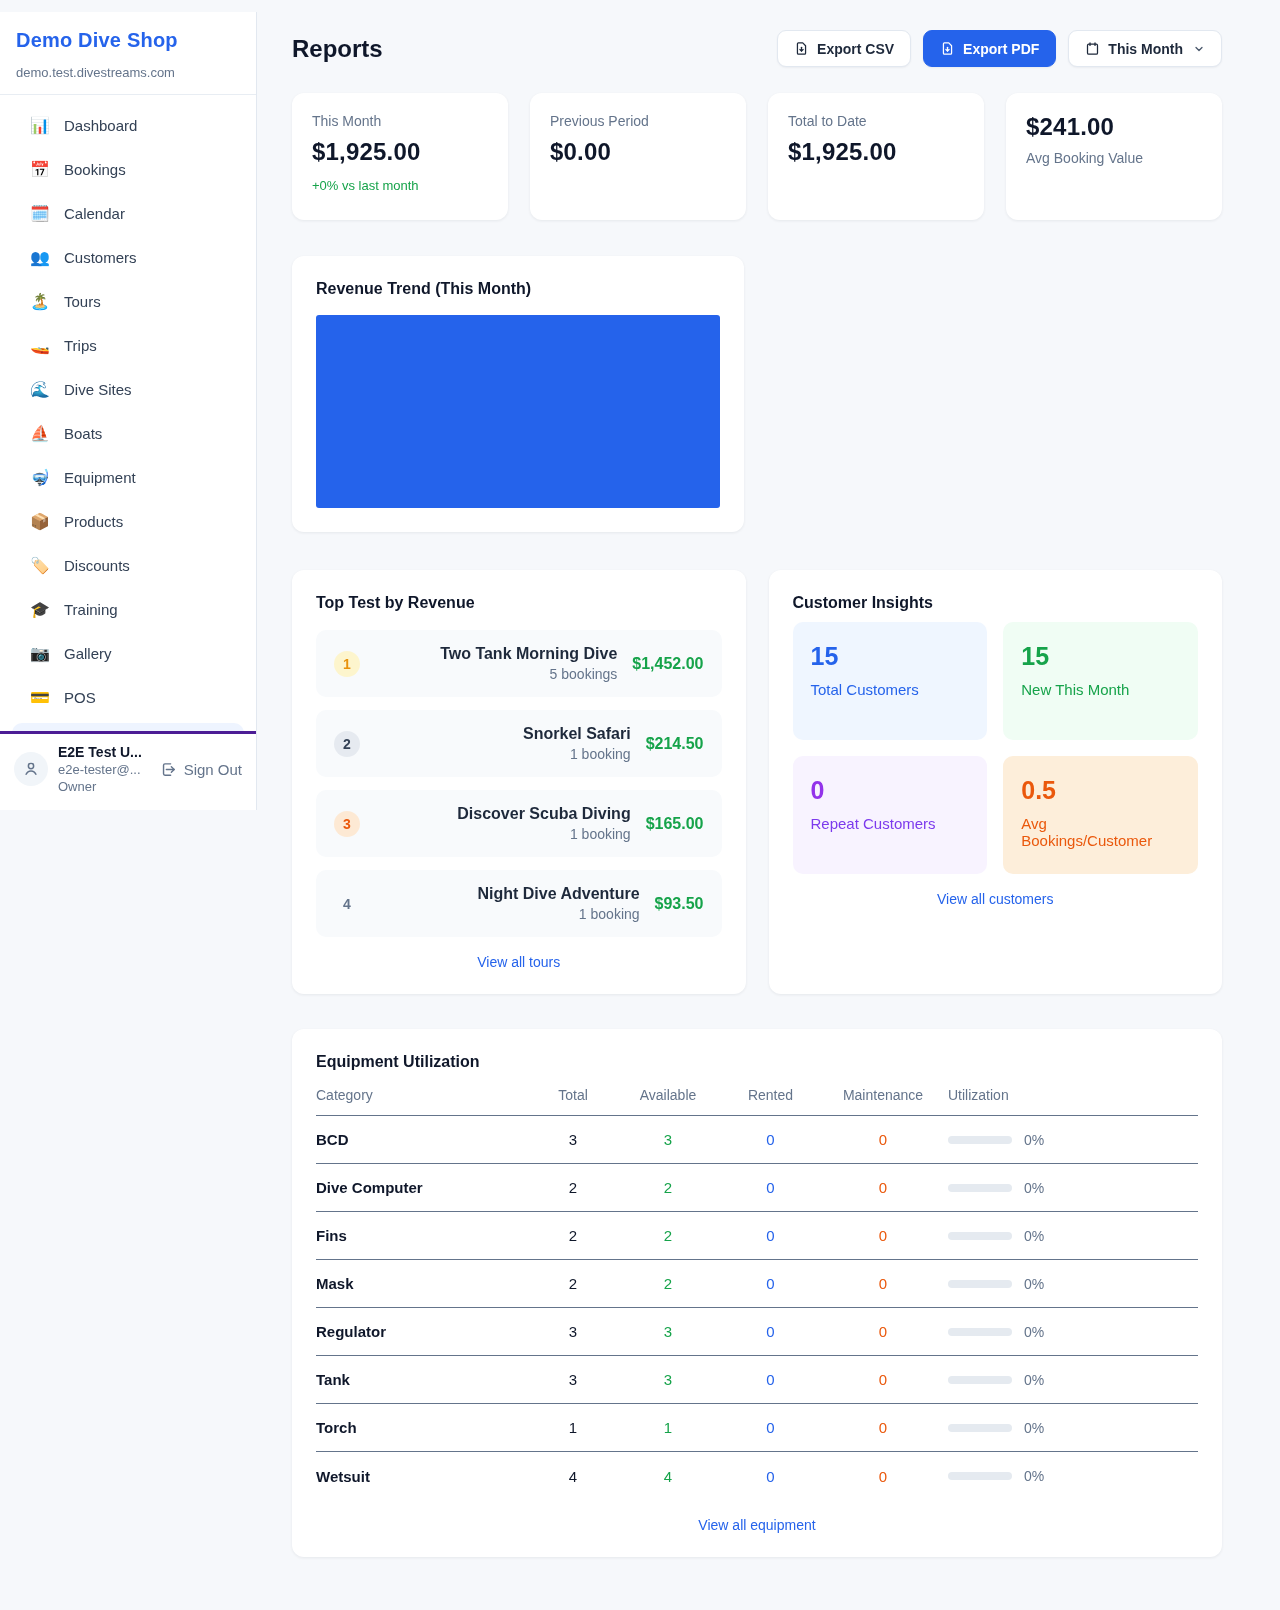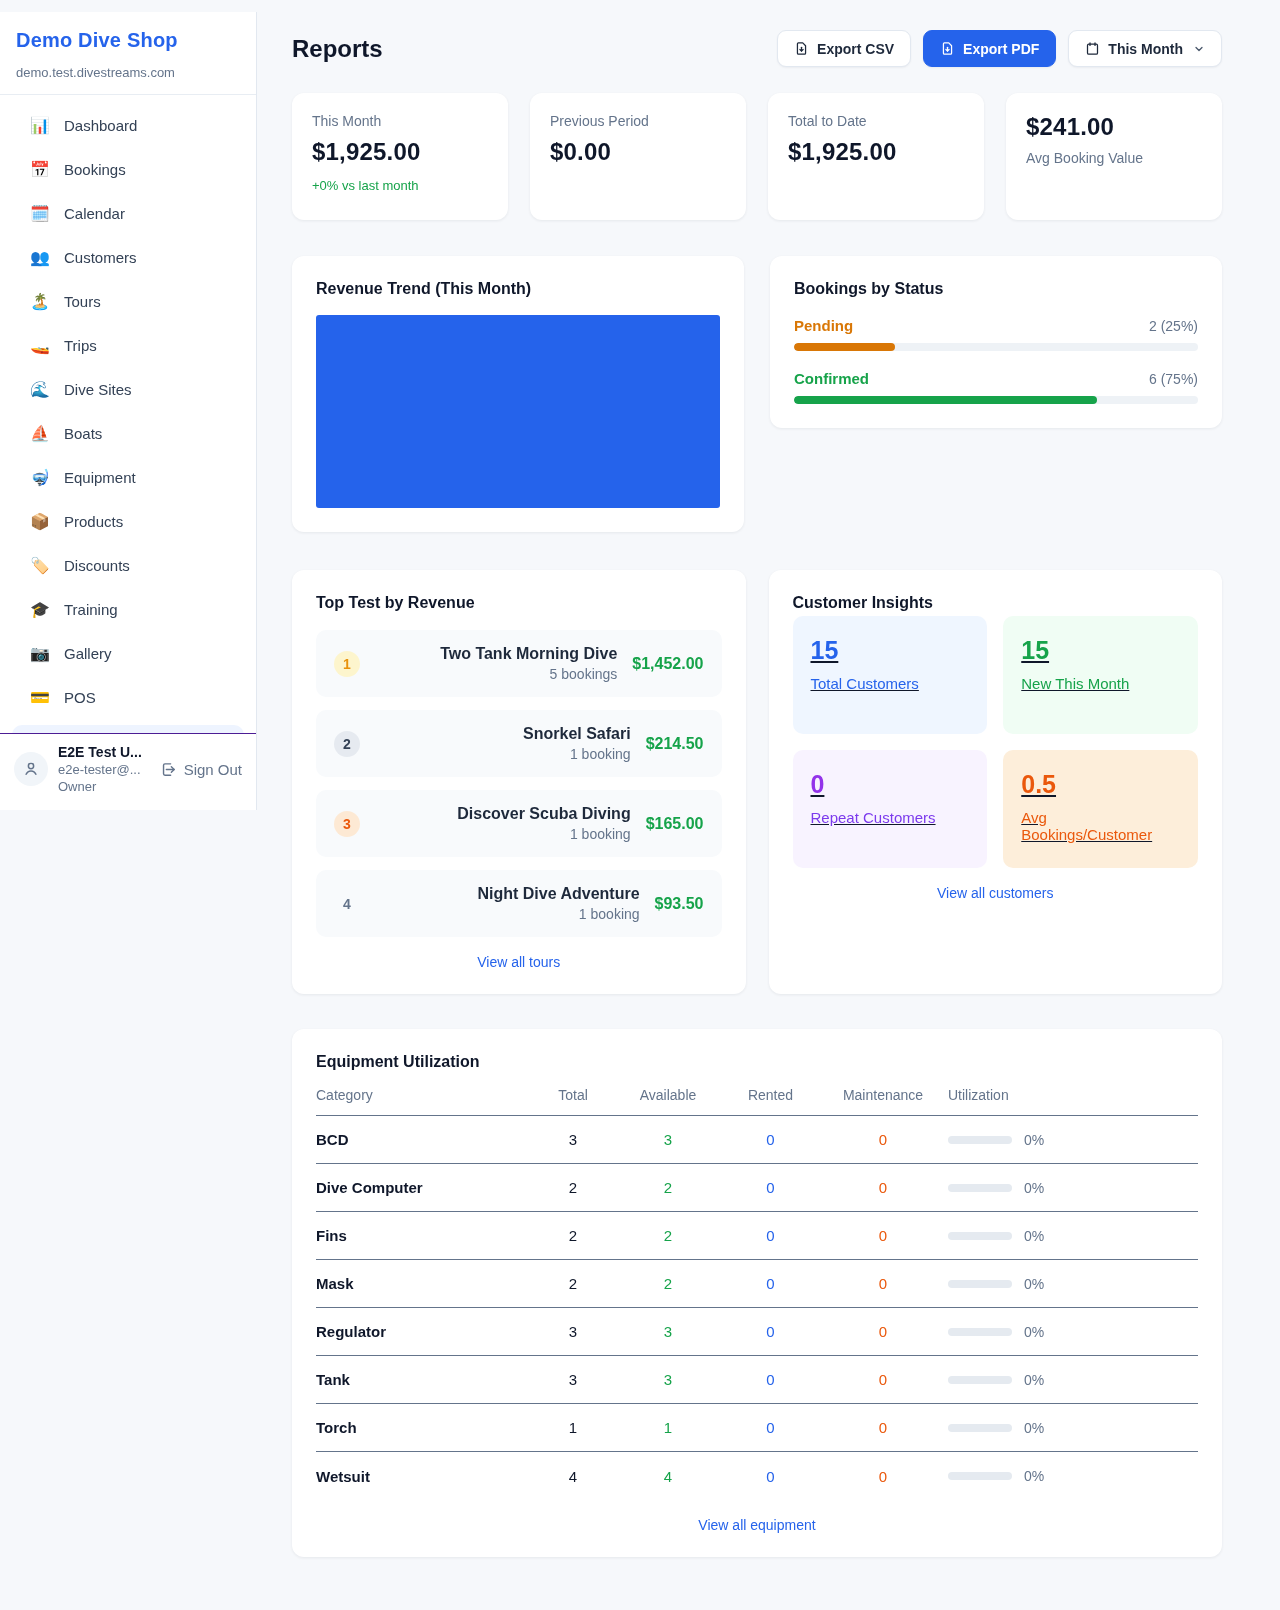--- a/index.html
+++ b/index.html
@@ -25,21 +25,21 @@
     height:40px; margin-bottom:4px; padding:0 18px;
     border-radius:10px; cursor:pointer;
     color:#334155; font-size:15px;
   }
   .nav-item .ico { width:20px; font-size:16px; text-align:center; }
   .active-pill {
     position:absolute; left:12px; right:12px; bottom:-4px; height:12px;
     background:#eef4ff; border-radius:10px 10px 0 0;
   }
   .user-footer {
-    border-top:1px solid #4c1d95;
+    border-top:3px solid #4c1d95;
     padding:10px 12px 16px 14px;
     display:flex; align-items:center; gap:10px;
   }
   .avatar {
     width:34px; height:34px; border-radius:50%;
     background:#f1f5f9; display:flex; align-items:center; justify-content:center;
     flex:none;
   }
   .user-meta { flex:1; min-width:0; }
   .user-name { font-size:14px; font-weight:bold; color:#0f172a; white-space:nowrap; }
@@ -107,21 +107,21 @@
   .rank-badge.r1 { background:#fdf5cd; color:#e8920c; }
   .rank-badge.r2 { background:#e6eaf0; color:#334155; }
   .rank-badge.r3 { background:#fde9d4; color:#ea580c; }
   .rank-badge.r4 { background:transparent; color:#64748b; }
   .tour-info { flex:1; min-width:0;text-align:right; }
   .tour-name { font-size:16px; font-weight:bold; color:#1e293b; }
   .tour-bookings { font-size:14px; color:#64748b; margin-top:3px; }
   .tour-revenue { font-size:16px; font-weight:bold; color:#16a34a; }
   .view-link { display:block; text-align:center; color:#2563eb; font-size:14px; margin-top:17px; cursor:pointer; text-decoration:none; }
   .insights-card { padding:24px; }
-  .tiles { margin-top:4px; display:grid; grid-template-columns:1fr 1fr; gap:16px;text-decoration:underline; }
+  .tiles { margin-top:10px; display:grid; grid-template-columns:1fr 1fr; gap:16px; }
   .tile { border-radius:10px; padding:20px 18px; height:118px; }
   .tile-value { font-size:25px; font-weight:bold; }
   .tile-label { font-size:15px; margin-top:10px; }
   .tile.t1 { background:#eff6ff; } .tile.t1 .tile-value,.tile.t1 .tile-label { color:#2563eb; }
   .tile.t2 { background:#f0fdf4; } .tile.t2 .tile-value,.tile.t2 .tile-label { color:#16a34a; }
   .tile.t3 { background:#f8f3ff; } .tile.t3 .tile-value { color:#9333ea; } .tile.t3 .tile-label { color:#7c3aed; }
   .tile.t4 { background:#fdeeda; } .tile.t4 .tile-value,.tile.t4 .tile-label { color:#ea580c; }
   
   .equip-card { padding:24px; }
   .equip-grid { display:grid; grid-template-columns:1fr 80px 110px 95px 130px 250px; align-items:center; }
@@ -284,41 +284,20 @@
       <div class="stat-value">$241.00</div>
       <div class="stat-label">Avg Booking Value</div>
     </div>
   </div>
 
   <div class="row2">
     <div class="card revenue-card">
       <div class="card-title">Revenue Trend (This Month)</div>
       <div class="chart-block" style="background: rgb(37, 99, 235);"></div>
     </div>
-    <div class="card status-card">
-      <div class="card-title">Bookings by Status</div>
-      <div class="status-item">
-        <div class="status-head">
-          <span class="status-name pending">Pending</span>
-          <span class="status-count">2 (25%)</span>
-        </div>
-        <div class="bar-track">
-          <div class="bar-fill pending" style="width: 25%;"></div>
-        </div>
-      </div>
-      <div class="status-item">
-        <div class="status-head">
-          <span class="status-name confirmed">Confirmed</span>
-          <span class="status-count">6 (75%)</span>
-        </div>
-        <div class="bar-track">
-          <div class="bar-fill confirmed" style="width: 75%;"></div>
-        </div>
-      </div>
-    </div>
   </div>
 
   <div class="row3">
     <div class="card tours-card">
       <div class="card-title">Top Test by Revenue</div>
       <div class="tour-list">
         <div class="tour-row">
           <div class="rank-badge r1">1</div>
           <div class="tour-info">
             <div class="tour-name">Two Tank Morning Dive</div>

